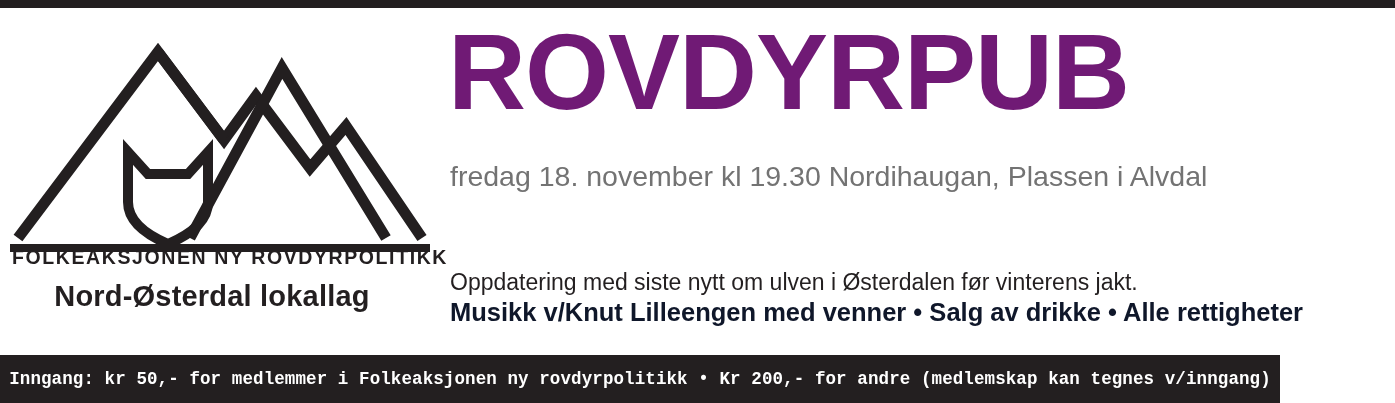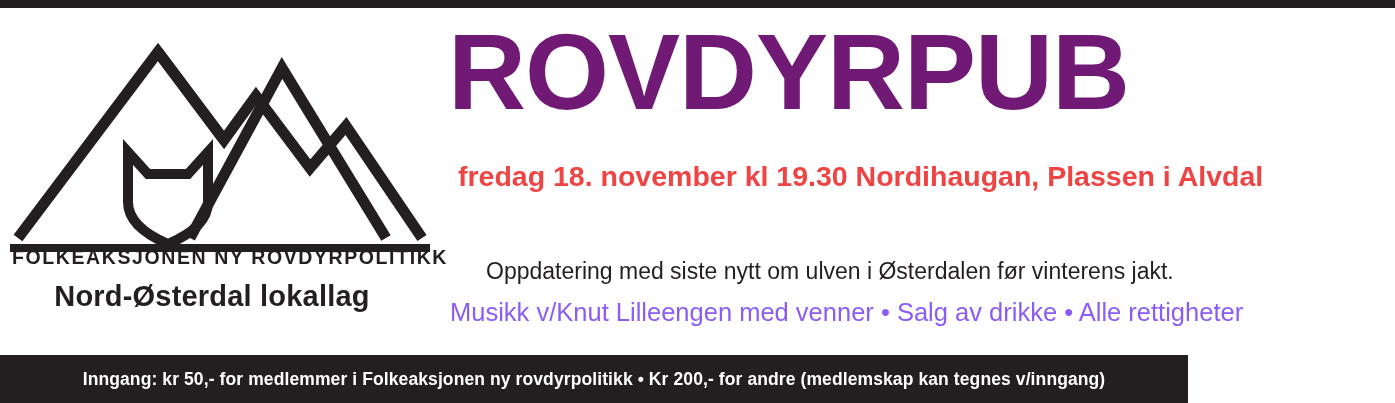--- a/index.html
+++ b/index.html
@@ -24,26 +24,27 @@
     left: 0;
     top: 0;
     width: 1395px;
     height: 8px;
     background: #231f20;
   }
   .banner {
     position: absolute;
     left: 0;
     bottom: 0;
-    width: 1188px;
+    width: 1280px;
     height: 48px;
     background: #231f20;
     display: flex;
     align-items: center;
     justify-content: center;
+    font-family: Liberation Mono, monospace;
   }
   .banner-text {
     color: #ffffff;
     font-size: 17.5px;
     font-weight: bold;
     letter-spacing: 0.1px;
     white-space: nowrap;
   }
 
   .content {
@@ -109,43 +110,43 @@
     top: 10px;
     font-size: 108px;
     line-height: 1;
     font-weight: bold;
     color: #701a75;
     letter-spacing: -1px;
     white-space: nowrap;
   }
   .subhead {
     position: absolute;
-    left: 18px;
+    left: 10px;
     top: 152px;
     font-size: 28.5px;
-    font-weight: bold;
-    color: #ef4444;
+    font-weight: normal;
+    color: #737373;
     white-space: nowrap;
   }
   .body-line {
     position: absolute;
     left: 10px;
     font-size: 23px;
     color: #231f20;
     white-space: nowrap;
   }
   .body-line-1 { top: 208px; }
-  .body-line-2 { top: 250px; margin-left: 36px; }
+  .body-line-2 { top: 261px; }
   .tagline {
     position: absolute;
     left: 10px;
     top: 290px;
     font-size: 25.5px;
-    font-weight: normal;
-    color: #8b5cf6;
+    font-weight: bold;
+    color: #0f172a;
     white-space: nowrap;
   }
 </style>
 </head>
 <body>
 
 <div class="poster">
 
   <div class="rule-top"></div>
 

